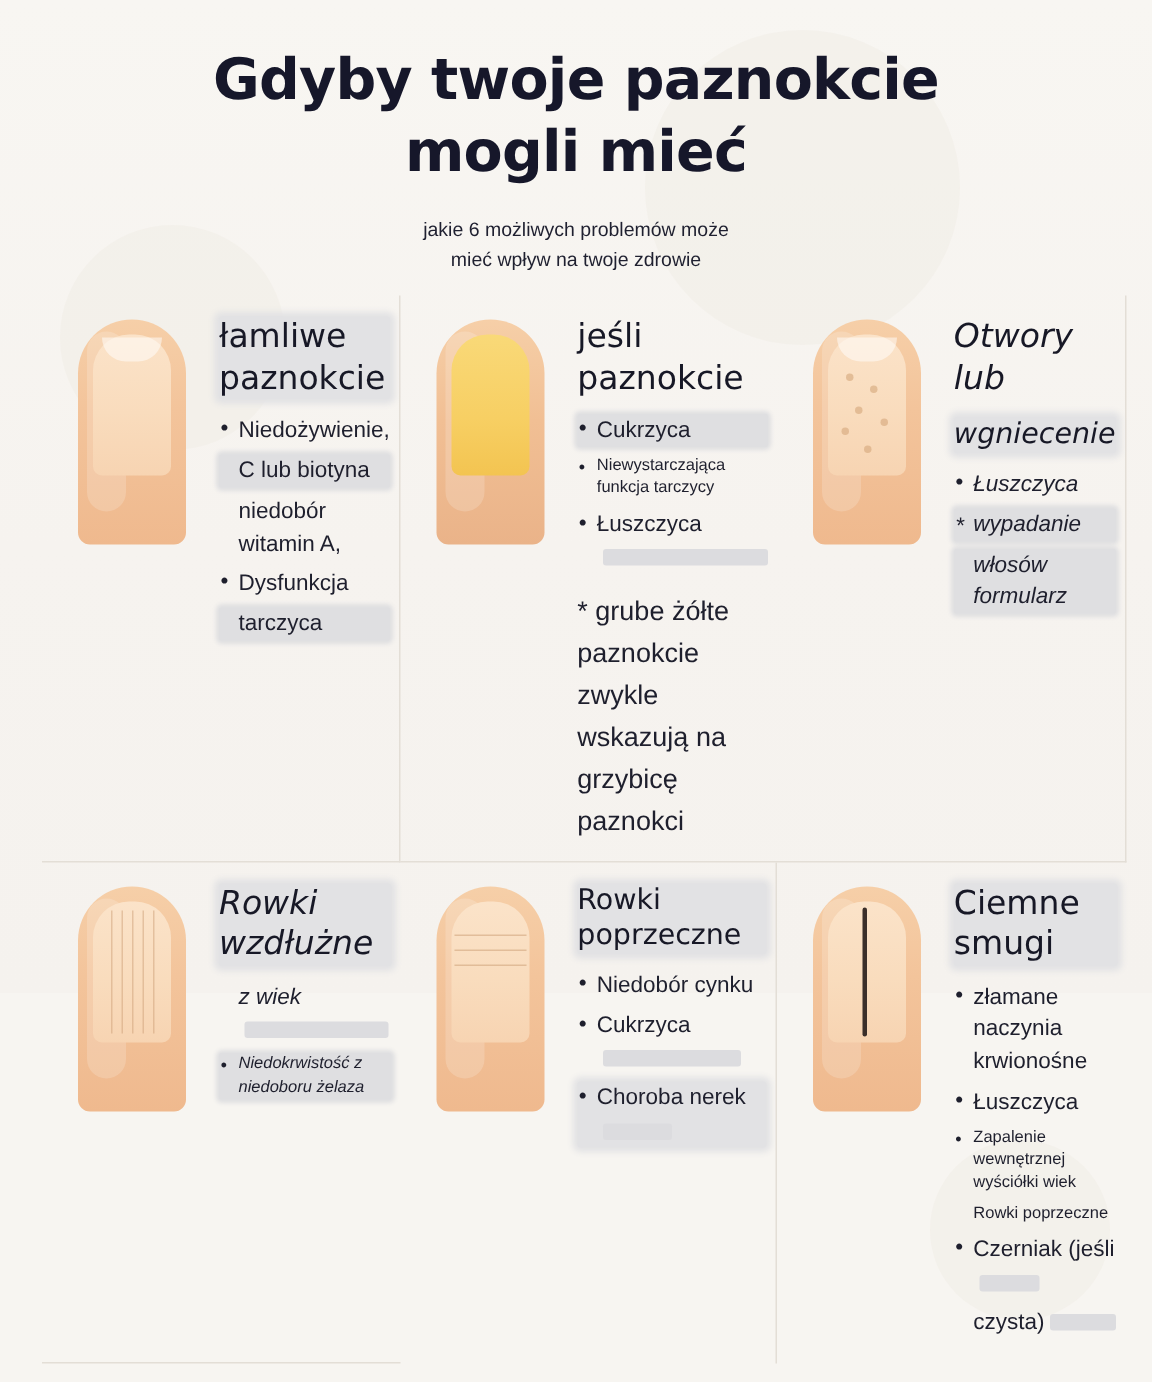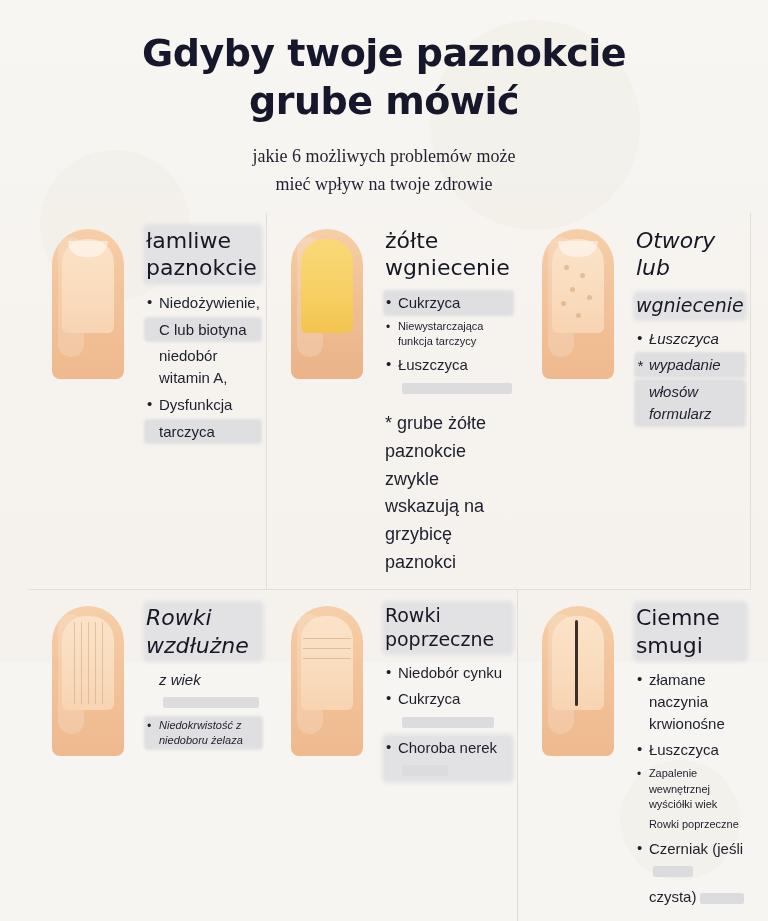--- a/index.html
+++ b/index.html
@@ -41,24 +41,23 @@
     font-family: "DejaVu Sans", sans-serif;
     font-weight: 700;
     font-size: 38px;
     line-height: 1.25;
     letter-spacing: -0.5px;
     color: #16172a;
     margin: 0 40px;
   }
   .subtitle {
     margin-top: 18px;
-    font-size: 18px;
+    font-size: 13px;
     line-height: 1.55;
     color: #1f2030;
-    font-family: Liberation Serif, serif;
   }
   .subtitle div { display: block; }
 
   .grid {
     position: relative;
     margin: 14px 28px 0 28px;
     display: grid;
     grid-template-columns: 1fr 1fr 1fr;
     grid-template-rows: auto auto auto;
   }
@@ -243,21 +242,21 @@
 
 <div class="page">
 
   <div class="blob b1"></div>
   <div class="blob b2"></div>
   <div class="blob b3"></div>
 
   <div class="header">
     <h1 class="title">
       <span>Gdyby twoje paznokcie</span><br>
-      <span>grube mówić</span>
+      <span>mogli mieć</span>
     </h1>
     <div class="subtitle">
       <div>jakie 6 możliwych problemów może</div>
       <div>mieć wpływ na twoje zdrowie</div>
     </div>
   </div>
 
   <div class="grid">
 
     <div class="cell r1c1">
@@ -281,21 +280,21 @@
     </div>
 
     <div class="cell r1c2">
       <div class="nail-wrap">
         <div class="nail yellow">
           <div class="finger"></div>
           <div class="plate"></div>
         </div>
       </div>
       <div class="content">
-        <div class="cat-title">żółte wgniecenie</div>
+        <div class="cat-title">jeśli paznokcie</div>
         <ul class="items">
           <li class="bullet smudge">Cukrzyca</li>
           <li class="bullet tiny">Niewystarczająca funkcja tarczycy</li>
           <li class="bullet"><span>Łuszczyca</span><span class="smudge-strip" style="width:110px"></span></li>
         </ul>
         <div class="note">
           <div>* grube żółte paznokcie zwykle</div>
           <div>wskazują na grzybicę paznokci</div>
         </div>
       </div>

